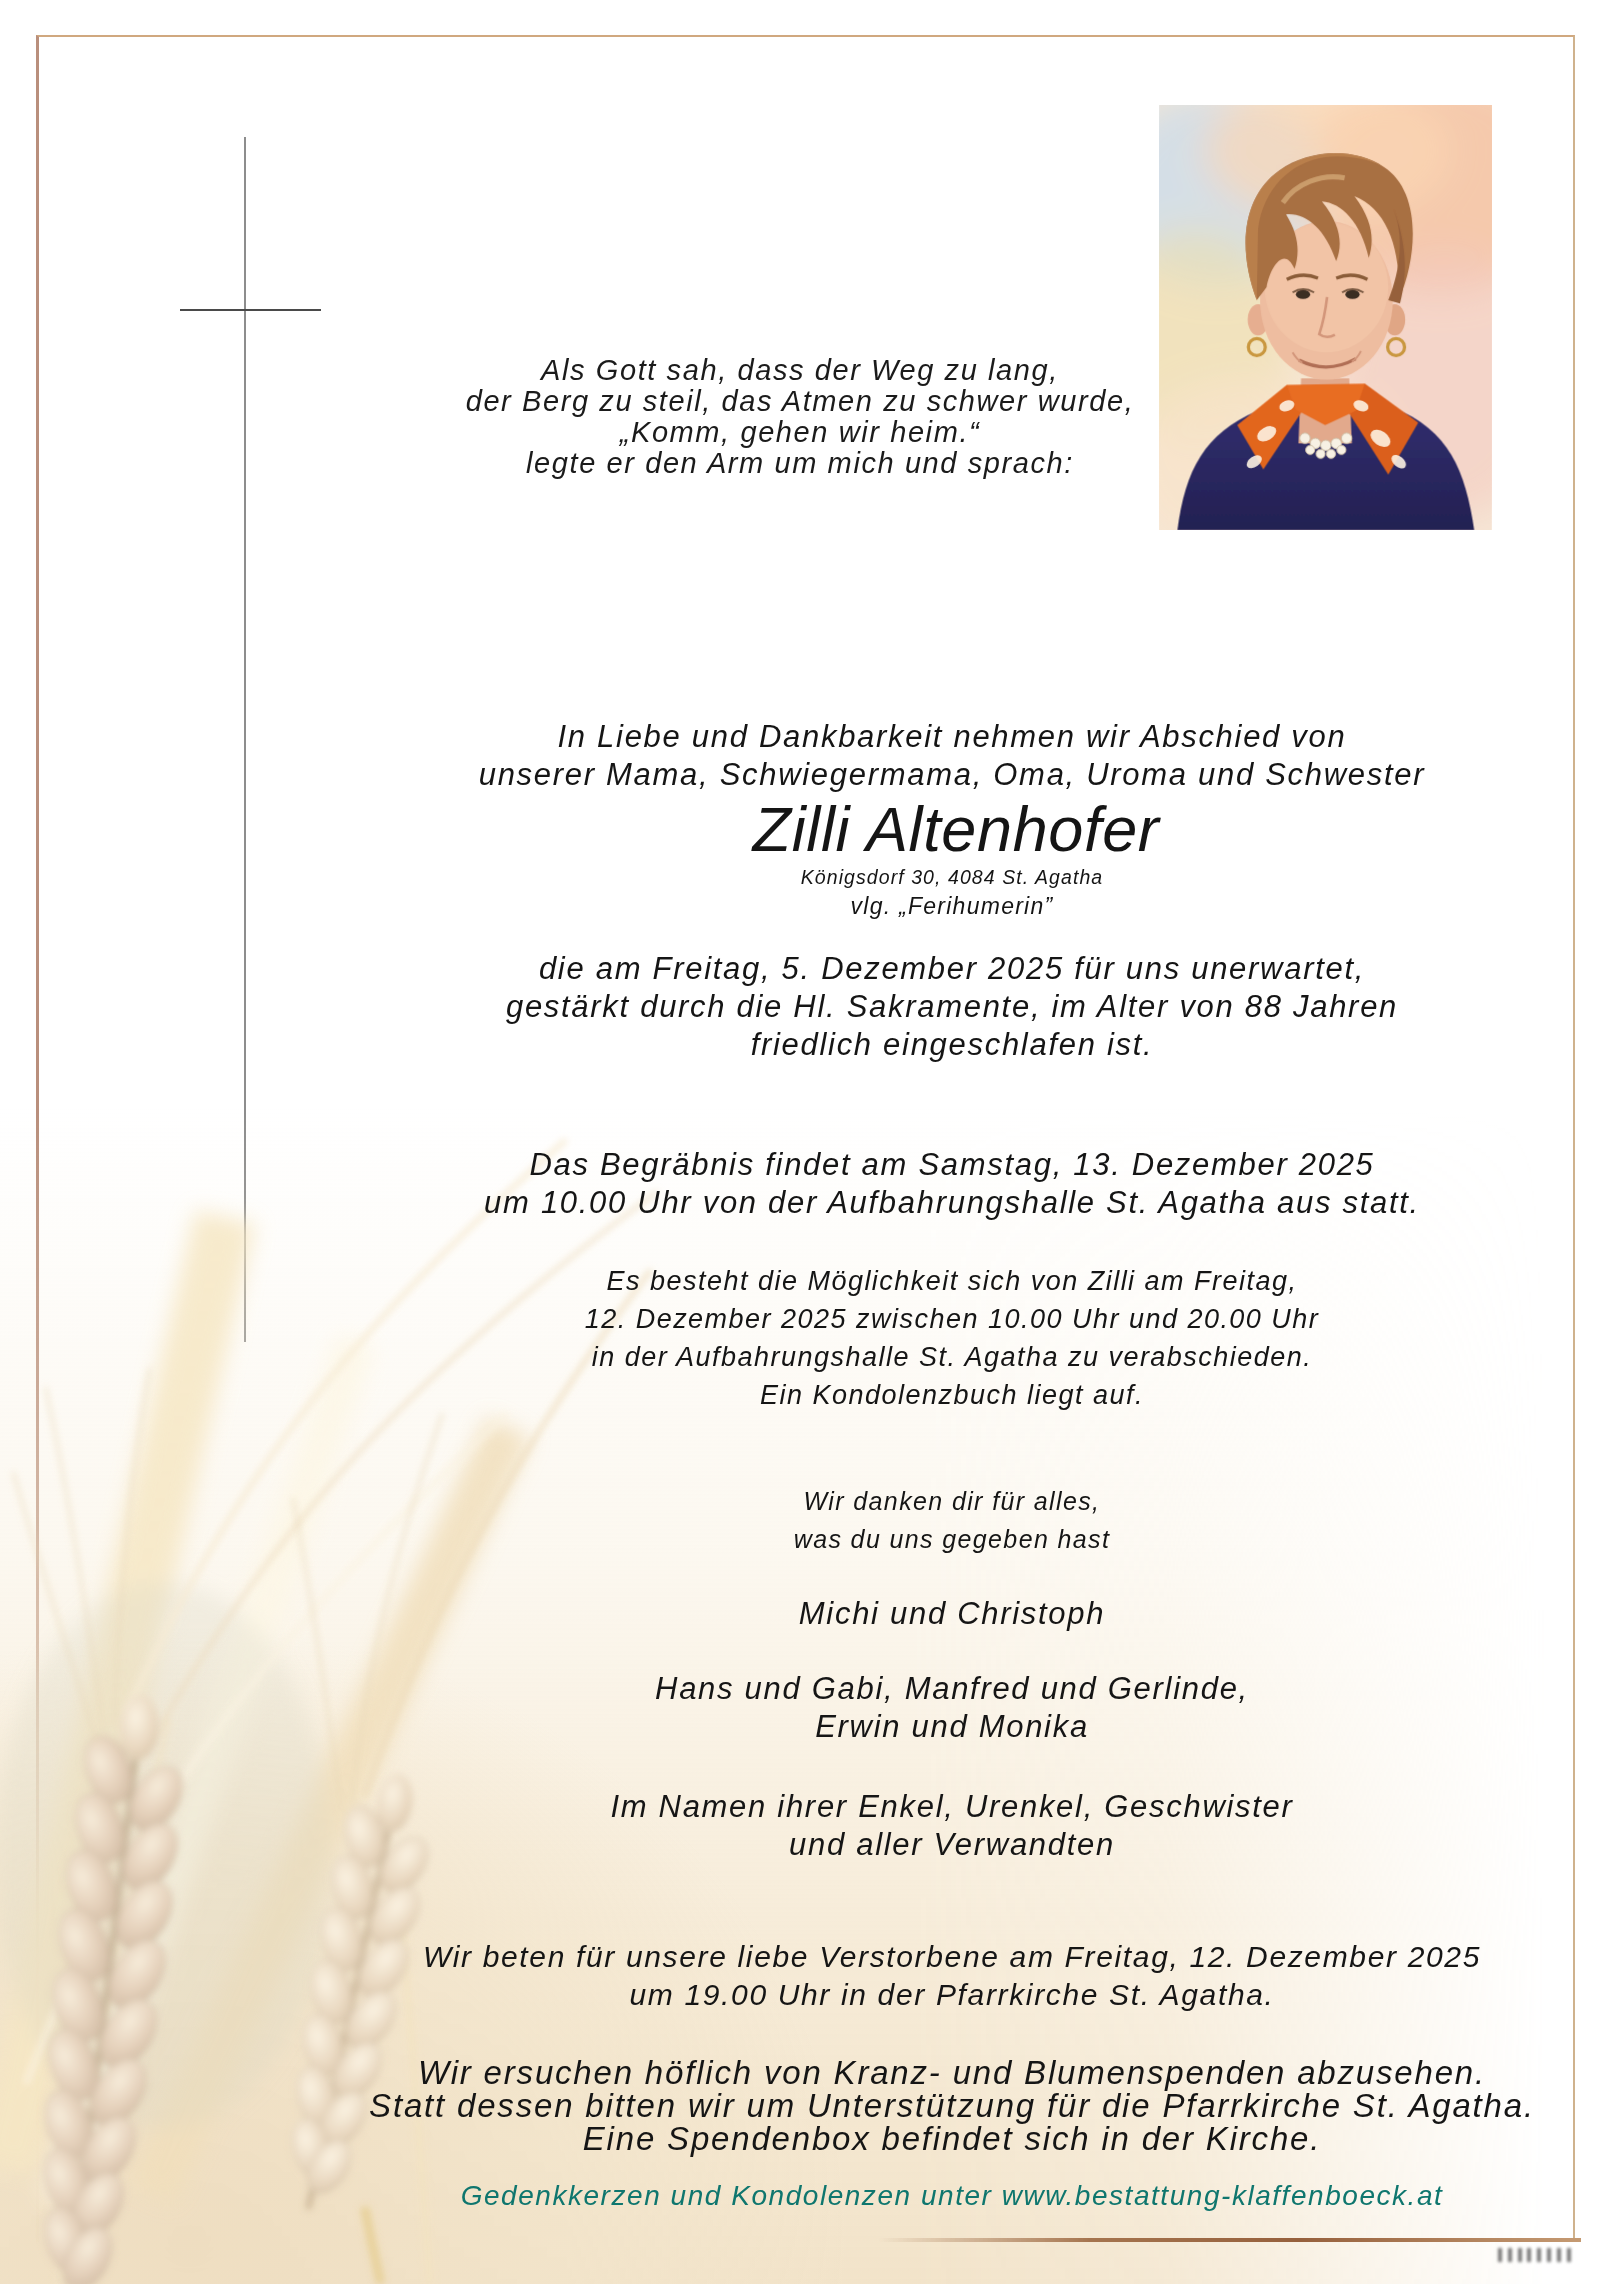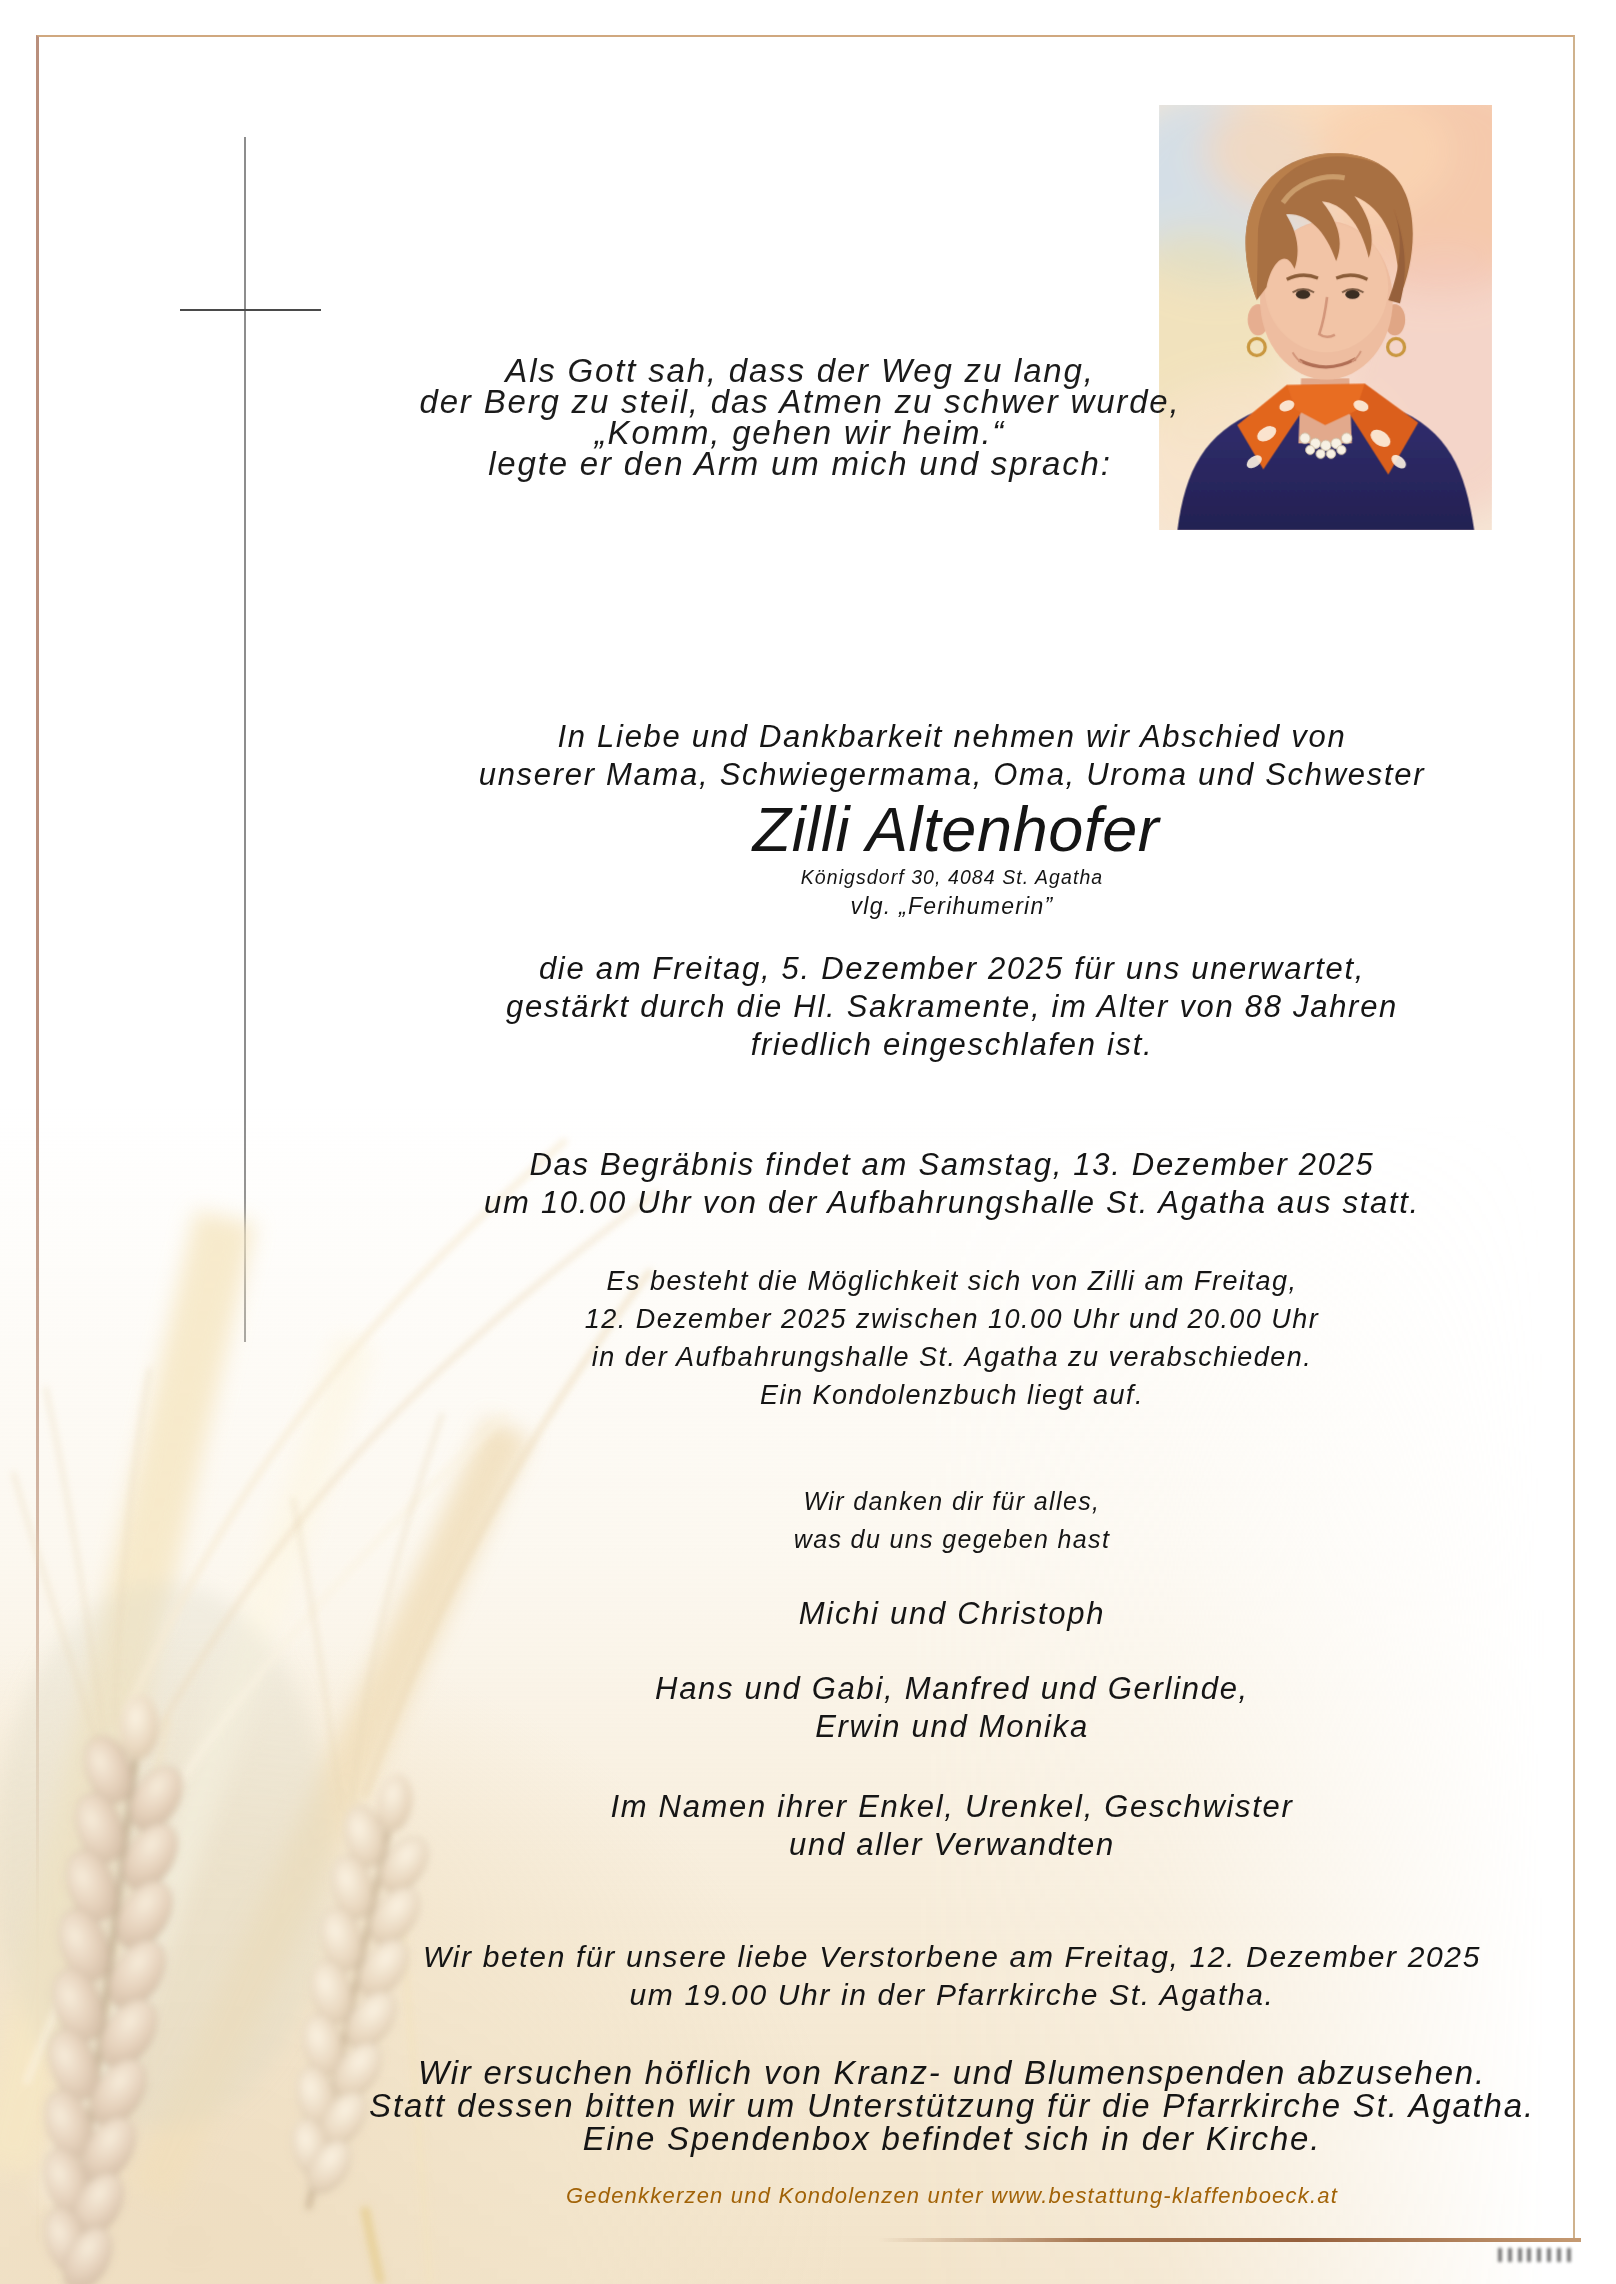--- a/index.html
+++ b/index.html
@@ -41,36 +41,36 @@
       radial-gradient(846px 781px at 12% 96%,rgba(238,221,192,.95) 0%,rgba(242,228,202,.75) 45%,rgba(246,236,216,0) 78%),
       linear-gradient(to bottom,rgba(250,244,233,0) 0%,rgba(248,239,221,.45) 38%,rgba(244,230,205,.8) 72%,rgba(241,225,197,.92) 100%);
     -webkit-mask-image:linear-gradient(to right,#000 58%,rgba(0,0,0,.8) 74%,rgba(0,0,0,0) 98%);
     mask-image:linear-gradient(to right,#000 58%,rgba(0,0,0,.8) 74%,rgba(0,0,0,0) 98%);
   }
   .wheat-svg{position:absolute;left:0;bottom:0;}
   
   .portrait{position:absolute;left:1159px;top:105px;z-index:4;}
   
   .txt{position:absolute;text-align:center;z-index:5;letter-spacing:.055em;}
-  .poem{left:0;top:355px;width:1600px;font-size:33px;line-height:31px;color:#1b1b1b;}
+  .poem{left:0;top:355px;width:1600px;font-size:29px;line-height:31px;color:#1b1b1b;}
   .col{left:288px;width:1328px;}
   .intro{top:673px;font-size:31px;line-height:38px;margin-top:45px;}
   .name{top:793px;font-size:63px;line-height:65px;font-weight:400;letter-spacing:.01em;margin:4px;}
   .address{top:864px;font-size:19.5px;line-height:26px;}
   .vulgo{top:892px;font-size:23px;line-height:29px;}
   .passing{top:950px;font-size:31px;line-height:38px;}
   .funeral{top:1146px;font-size:31px;line-height:38px;text-align:center;}
   .farewell{top:1262px;font-size:27px;line-height:38px;}
   .thanks{top:1482px;font-size:25px;line-height:38px;}
   .mourners-1{top:1595px;font-size:31px;line-height:38px;}
   .mourners-2{top:1670px;font-size:31px;line-height:38px;}
   .mourners-3{top:1788px;font-size:31px;line-height:38px;}
   .prayer{top:1938px;font-size:30px;line-height:38px;}
   .donations{top:2056px;font-size:33px;line-height:33px;}
-  .footer{top:2182px;font-size:22px;line-height:27px;color:#a16207;}
+  .footer{top:2182px;font-size:28px;line-height:27px;color:#0f766e;}
 </style>
 </head>
 <body>
 
 <div class="page">
 
   <div class="frame"></div>
 
   <div class="cross-v"></div>
   <div class="cross-h"></div>

